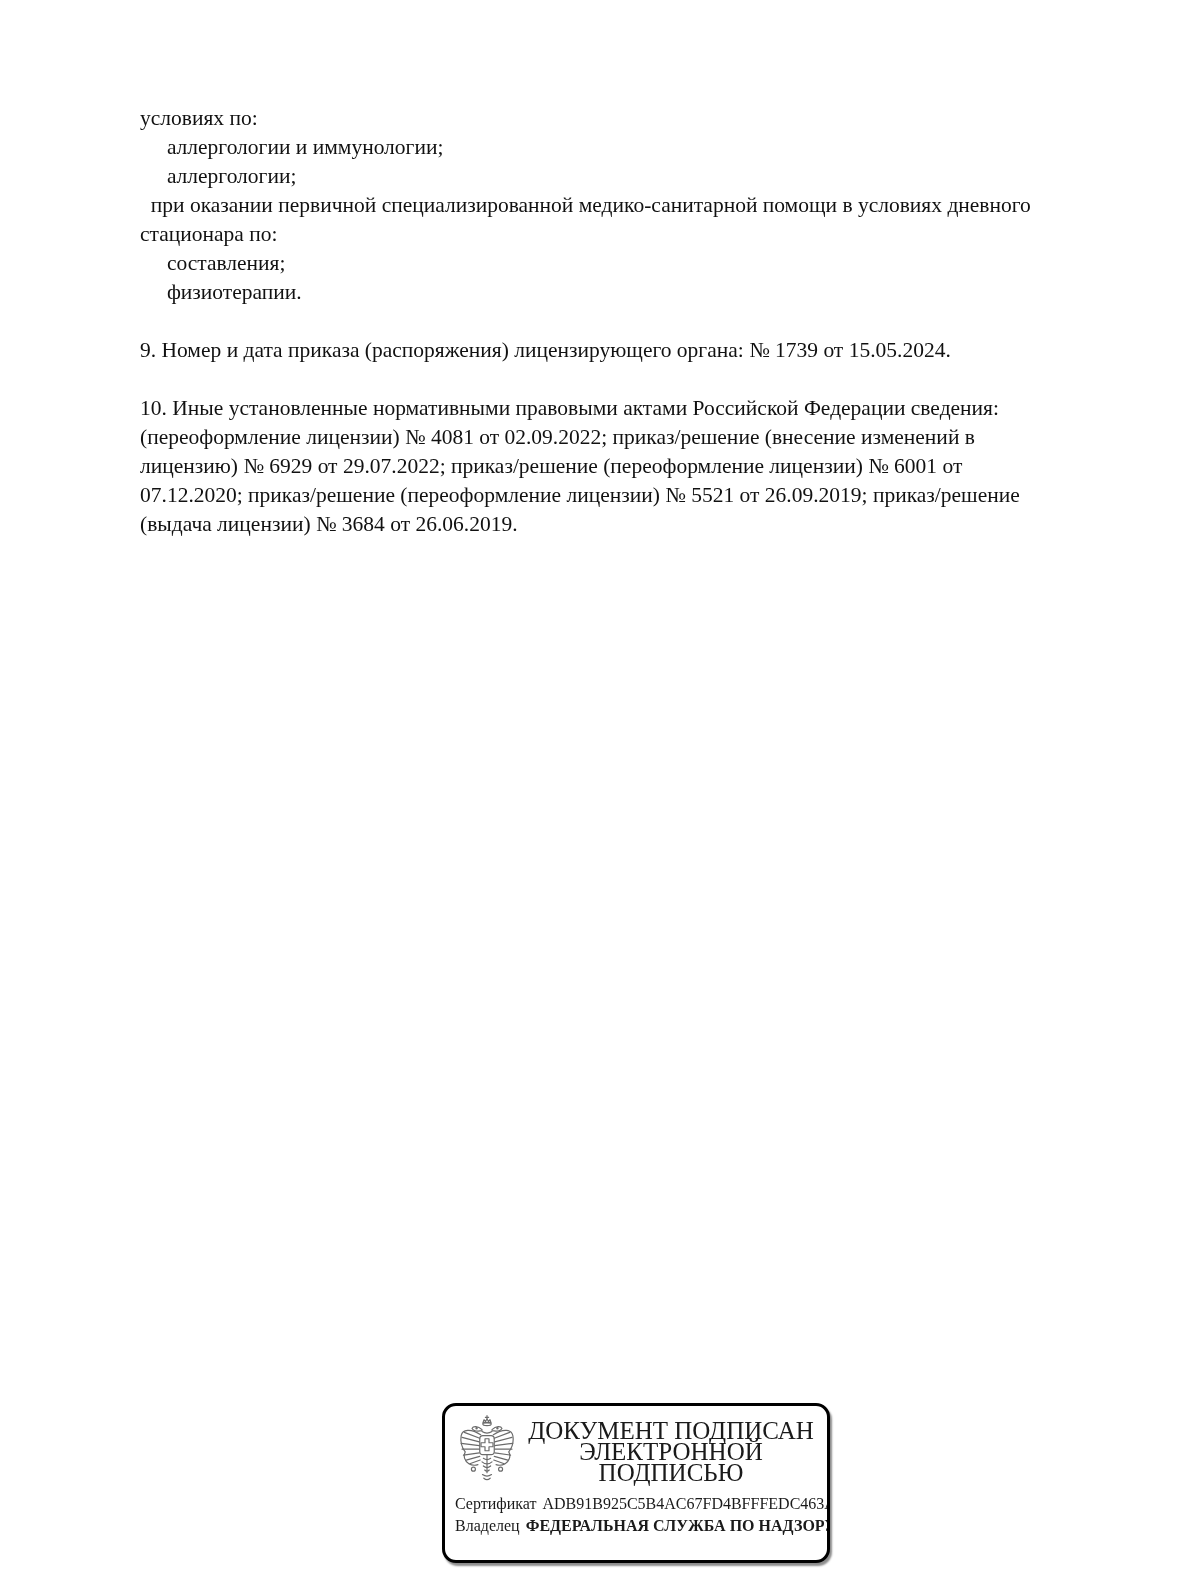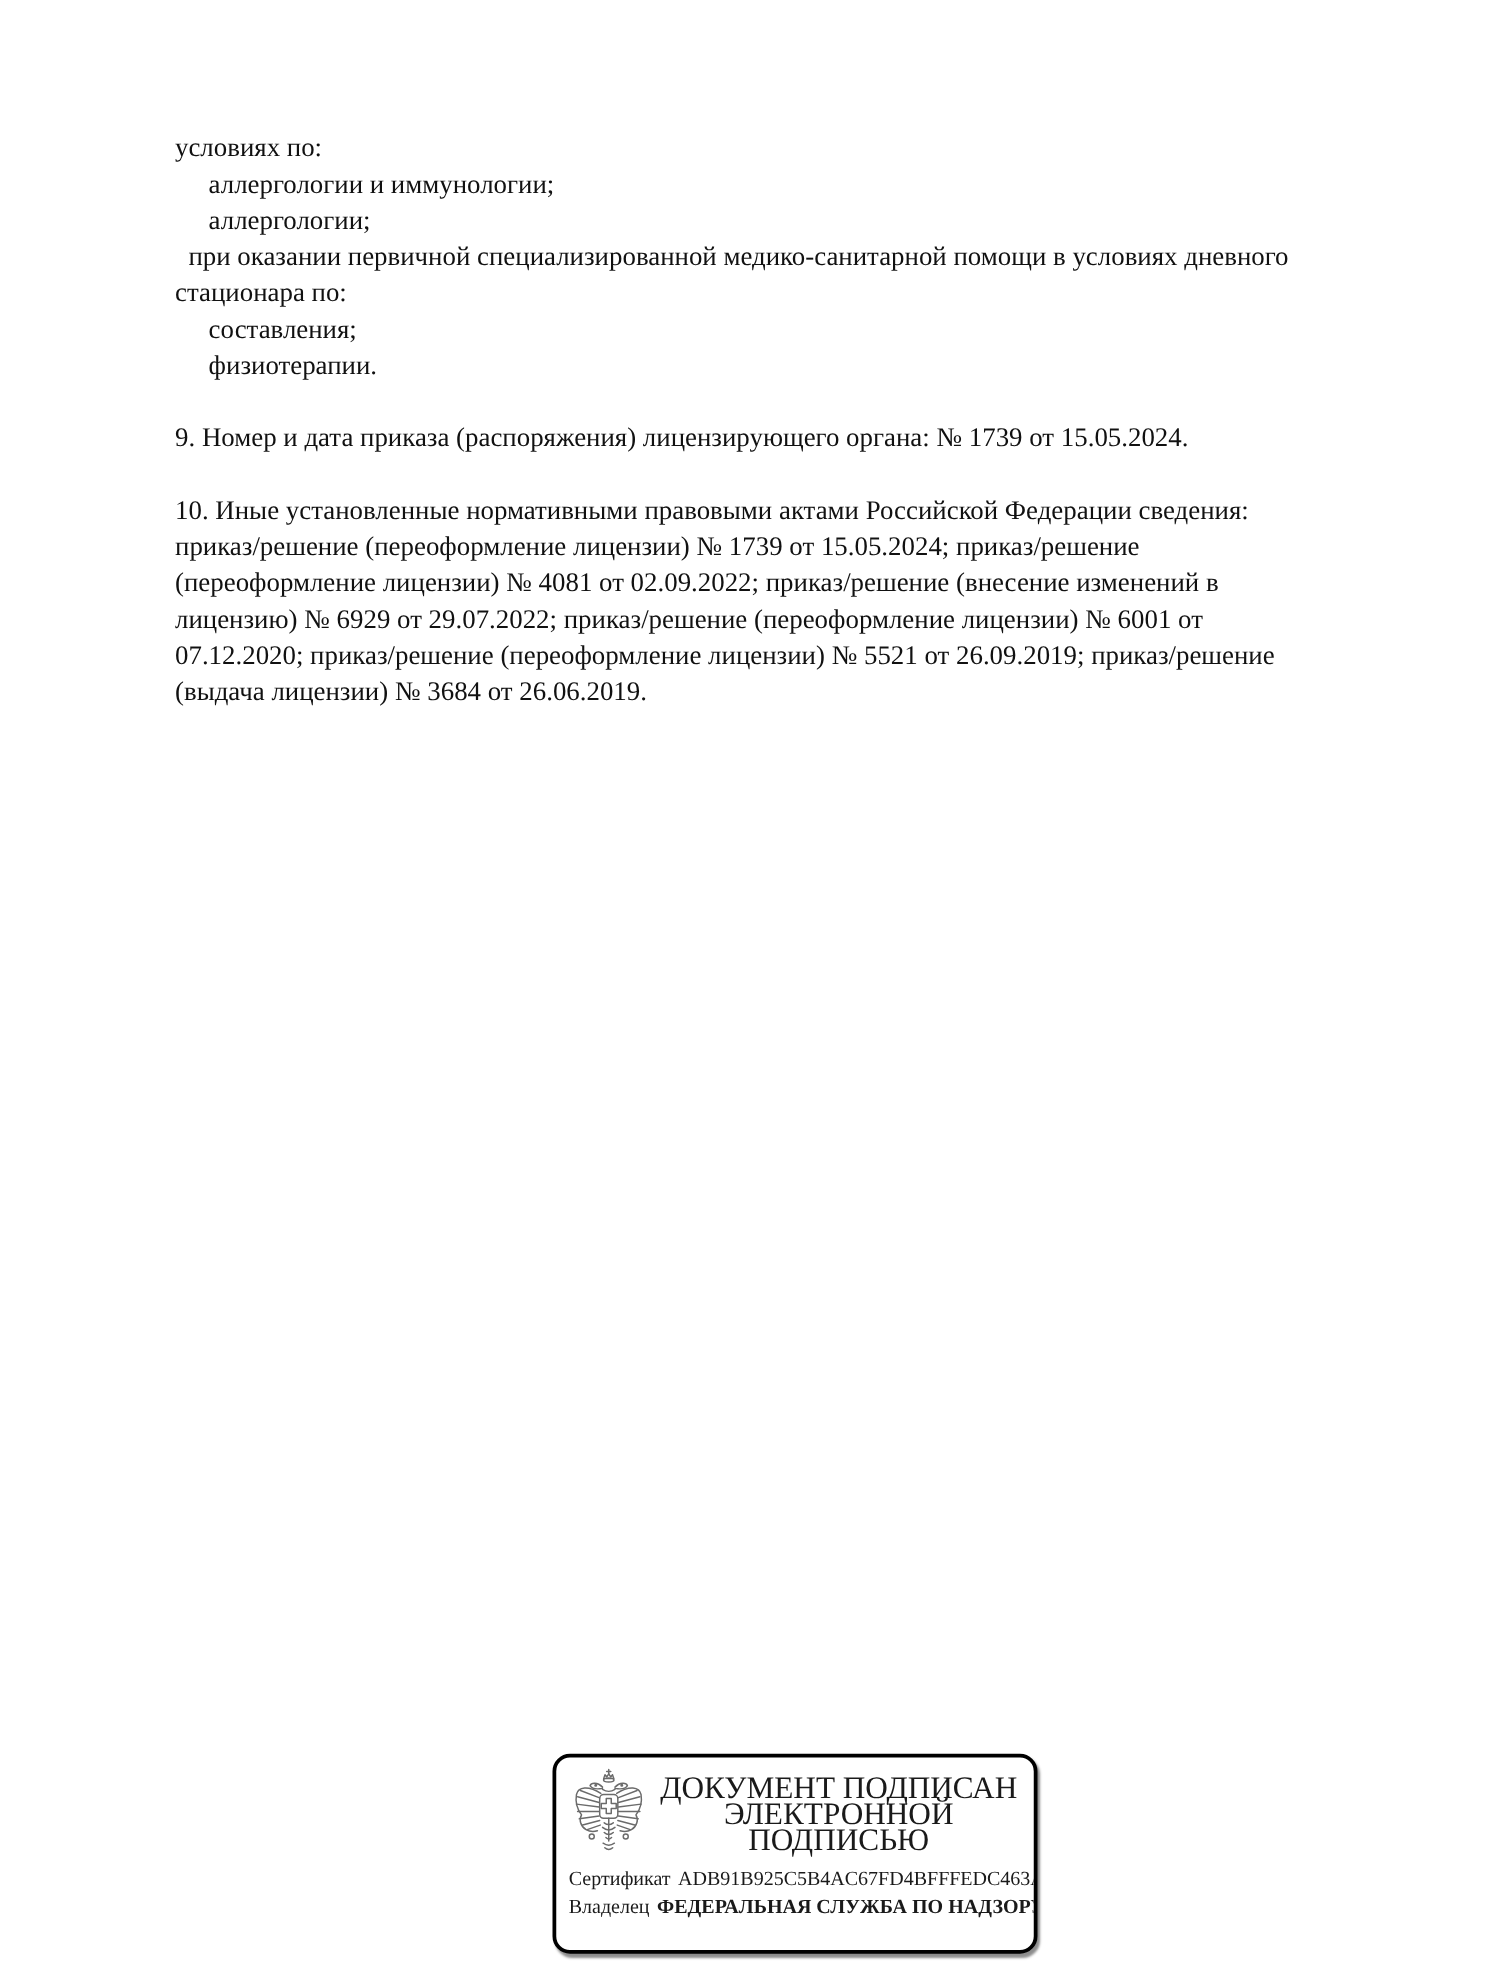--- a/index.html
+++ b/index.html
@@ -75,21 +75,20 @@
       <div class="line">     составления;</div>
       <div class="line">     физиотерапии.</div>
     </div>
 
     <div class="para">
       <div class="line">9. Номер и дата приказа (распоряжения) лицензирующего органа: № 1739 от 15.05.2024.</div>
     </div>
 
     <div class="para">
       <div class="line">10. Иные установленные нормативными правовыми актами Российской Федерации сведения:</div>
-      <div class="line">приказ/решение (переоформление лицензии) № 1739 от 15.05.2024; приказ/решение</div>
       <div class="line">(переоформление лицензии) № 4081 от 02.09.2022; приказ/решение (внесение изменений в</div>
       <div class="line">лицензию) № 6929 от 29.07.2022; приказ/решение (переоформление лицензии) № 6001 от</div>
       <div class="line">07.12.2020; приказ/решение (переоформление лицензии) № 5521 от 26.09.2019; приказ/решение</div>
       <div class="line">(выдача лицензии) № 3684 от 26.06.2019.</div>
     </div>
 
   </div>
 
   <div class="stamp">
 

